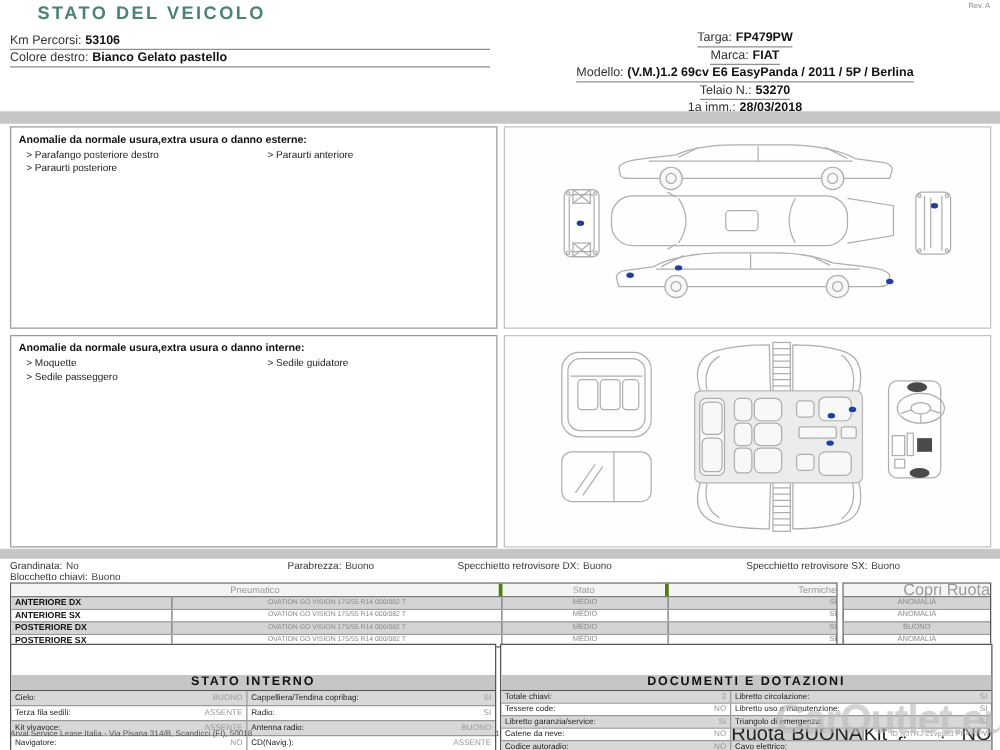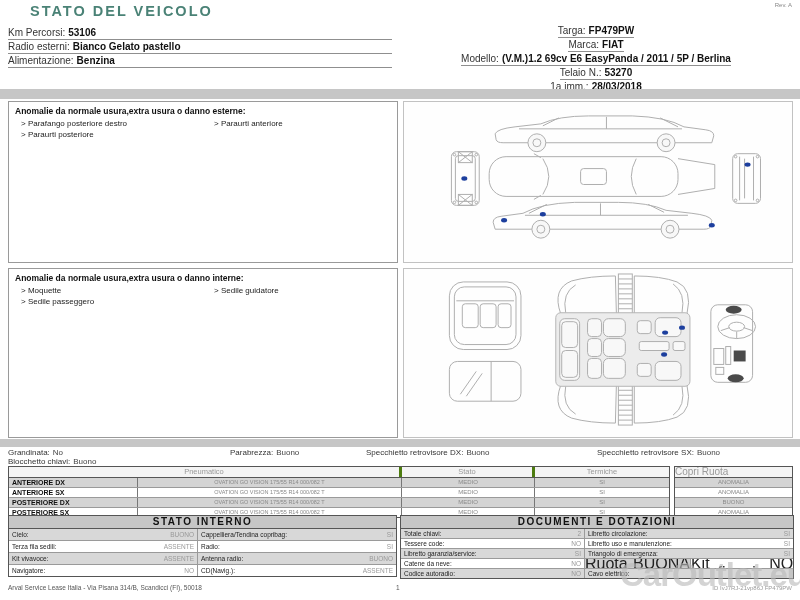--- a/index.html
+++ b/index.html
@@ -30,35 +30,35 @@
   .sum-item{font-size:8px;color:#333;white-space:nowrap;}
   .sum-item .val{margin-left:3px;color:#444;}
 
   
   .tyre-main{border:1px solid #555;}
   .t-hrow,.t-row{display:grid;}
   .t-hrow{grid-template-columns:393px 133px 134px;height:10px;background:#f4f4f4;border-bottom:1px solid #555;}
   .t-row{grid-template-columns:129px 264px 133px 134px;height:9px;}
   .t-row + .t-row{border-top:1px solid #9a9a9a;}
   .t-hcell{font-size:7.5px;color:#9a9a9a;text-align:center;line-height:10px;border-right:3px solid #4d7c0f;overflow:hidden;}
-  .t-hcell:last-child,.t-cell:last-child{border-right:none;}
+  .t-hcell:last-child,.t-cell:last-child{border-right:none;text-align:right;}
   .t-cell{font-size:6px;color:#8a8a8a;text-align:center;line-height:9px;border-right:1px solid #777;overflow:hidden;white-space:nowrap;}
   .t-cell.pos{font-size:7px;font-weight:bold;color:#111;text-align:left;padding-left:3px;}
   .t-cell.spec{font-size:5.5px;}
   .t-row.odd{background:#d4d4d4;}
   .tyre-copri{border:1px solid #555;}
-  .cop-h{height:10px;font-size:10px;color:#9a9a9a;text-align:left;line-height:10px;background:#f4f4f4;border-bottom:1px solid #555;}
+  .cop-h{height:10px;font-size:13px;color:#9a9a9a;text-align:right;line-height:10px;background:#f4f4f4;border-bottom:1px solid #555;}
   .cop-row{height:9px;font-size:6px;color:#8a8a8a;text-align:center;line-height:9px;}
   .cop-row + .cop-row{border-top:1px solid #9a9a9a;}
   .cop-row.odd{background:#d4d4d4;}
 
   
   .btable{border:1px solid #555;background:#fff;}
   .bt-title{background:#c6c6c6;height:12px;font-size:10px;font-weight:bold;letter-spacing:1.5px;
-            text-align:center;line-height:12px;color:#111;border-bottom:1px solid #555;}
+            text-align:center;line-height:12px;color:#111;border-bottom:1px solid #555;margin-top:24px;}
   .bt-row{display:flex;}
   .bt-row.odd{background:#d8d8d8;}
   .bt-row + .bt-row{border-top:1px solid #9a9a9a;}
   .bt-pair{display:flex;justify-content:space-between;overflow:hidden;white-space:nowrap;}
   .bt-pair .lab{font-size:6.5px;color:#222;padding-left:3px;}
   .bt-pair .val{font-size:6.5px;color:#999;padding-right:3px;}
   .si-row{height:11px;line-height:11px;}
   .doc-row{height:9px;line-height:9px;}
   .si-row .bt-pair.lft{width:188px;border-right:1px solid #9a9a9a;}
   .si-row .bt-pair.rgt{flex:1;}
@@ -86,24 +86,21 @@
 <div class="page">
 
   <div class="abs doc-title">STATO DEL VEICOLO</div>
   <div class="abs rev">Rev. A</div>
 
   <div class="abs info-col" style="left:8px;top:26px;width:384px;">
     <div class="info-row">
       <span class="lab">Km Percorsi:</span><span class="val">53106</span>
     </div>
     <div class="info-row">
-      <span class="lab">Radio esterni:</span><span class="val">Bianco Gelato pastello</span>
-    </div>
-    <div class="info-row">
-      <span class="lab">Alimentazione:</span><span class="val">Benzina</span>
+      <span class="lab">Colore destro:</span><span class="val">Bianco Gelato pastello</span>
     </div>
   </div>
 
   <div class="abs info-col" style="left:400px;top:24px;width:392px;align-items:center;">
     <div class="info-row">
       <span class="lab">Targa:</span><span class="val">FP479PW</span>
     </div>
     <div class="info-row">
       <span class="lab">Marca:</span><span class="val">FIAT</span>
     </div>

